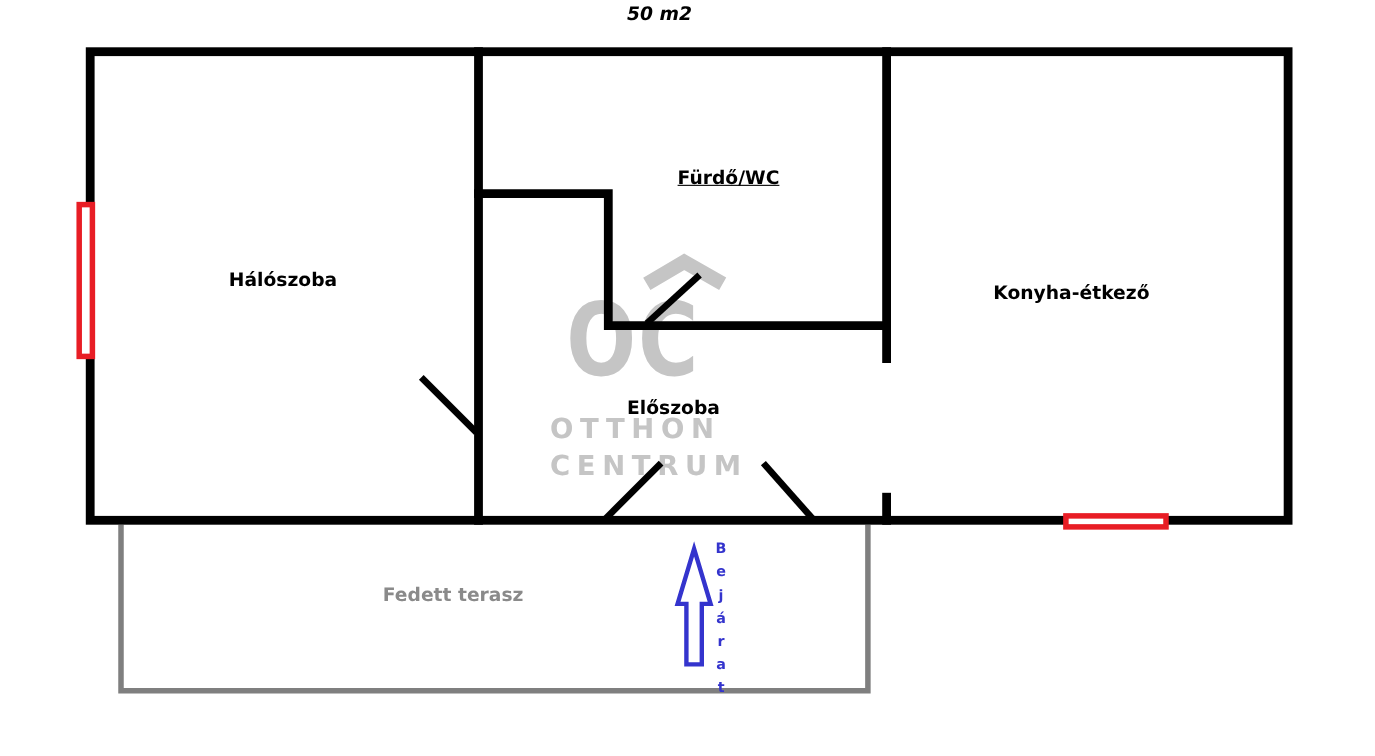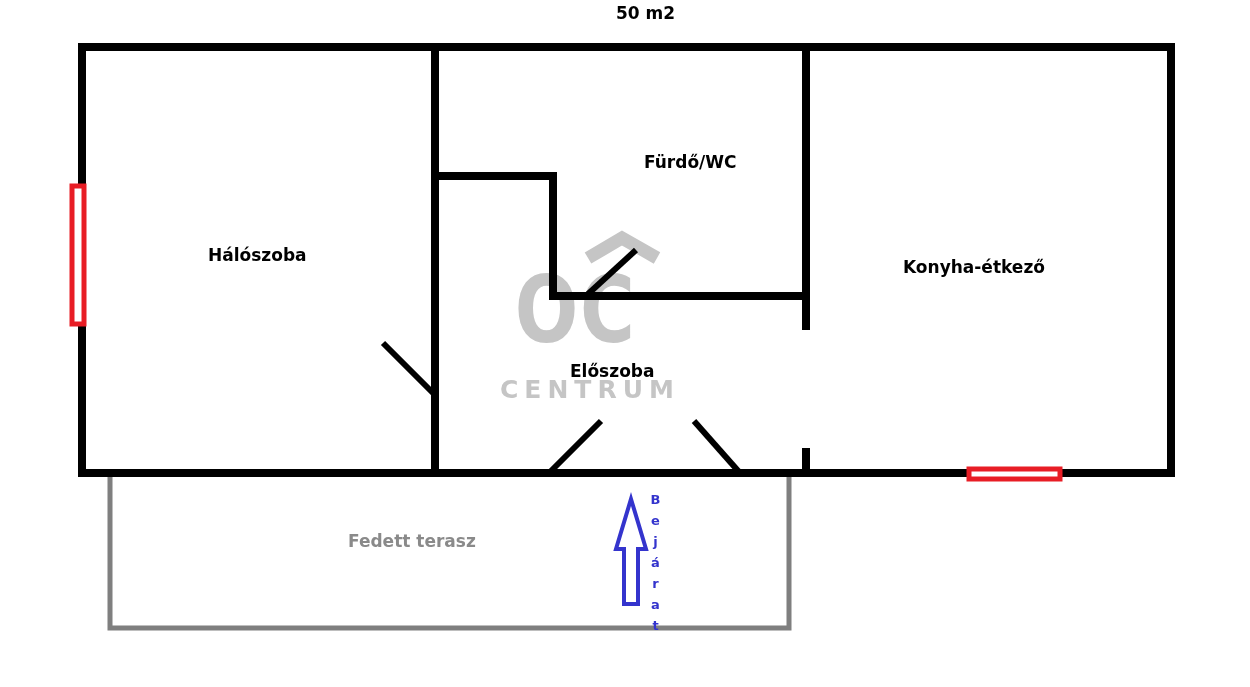--- a/index.html
+++ b/index.html
@@ -61,20 +61,21 @@
 <body>
 
 <div id="canvas">
 
   <div id="watermark" class="abs" style="left:500px; top:228px; width:245px;">
     <svg width="245" height="36" viewBox="0 0 245 36">
       <polyline points="88,30 122,10 157,30" fill="none" stroke="var(--c-watermark, #c5c5c5)" stroke-width="13"></polyline>
     </svg>
     <div id="wm-logo">OC</div>
     <div style="height:24px"></div>
+    <div id="wm-line1">OTTHON</div>
     <div id="wm-line2">CENTRUM</div>
   </div>
 
   <svg class="abs" style="left:0; top:0;" width="1250" height="687" viewBox="0 0 1250 687">
 
     <path class="terrace-line" d="M110,477 L110,628 L789,628 L789,477"></path>
 
     <rect class="wall" x="82" y="47" width="1089" height="426"></rect>
 
     <line class="wall" x1="435" y1="43" x2="435" y2="477"></line>
@@ -88,25 +89,25 @@
     <line class="door" x1="588" y1="294" x2="636" y2="250"></line>
     <line class="door" x1="549" y1="473" x2="601" y2="421"></line>
     <line class="door" x1="694" y1="421" x2="740" y2="473"></line>
 
     <rect class="window" x="72" y="186" width="12" height="138"></rect>
     <rect class="window" x="969" y="469" width="91" height="10"></rect>
 
     <path class="arrow" d="M631,499 L646,549 L638,549 L638,604 L624,604 L624,549 L616,549 Z"></path>
   </svg>
 
-  <div id="title-label" class="abs" style="left:616px; top:3px;">50 m2</div>
+  <div id="title-label" class="abs" style="left:570px; top:3px;font-style:italic;">50 m2</div>
 
   <div class="room-label abs" style="left:208px; top:245px;">Hálószoba</div>
 
-  <div class="room-label abs" style="left:644px; top:152px;">Fürdő/WC</div>
+  <div class="room-label abs" style="left:616px; top:152px;text-decoration:underline;">Fürdő/WC</div>
 
   <div class="room-label abs" style="left:903px; top:257px;">Konyha-étkező</div>
 
   <div class="room-label abs" style="left:570px; top:361px;">Előszoba</div>
 
   <div class="room-label abs" id="terrace-label" style="left:348px; top:531px;">Fedett terasz</div>
 
   <div id="entrance-label" class="abs" style="left:648px; top:492px; height:135px;">Bejárat</div>
 
 </div>

